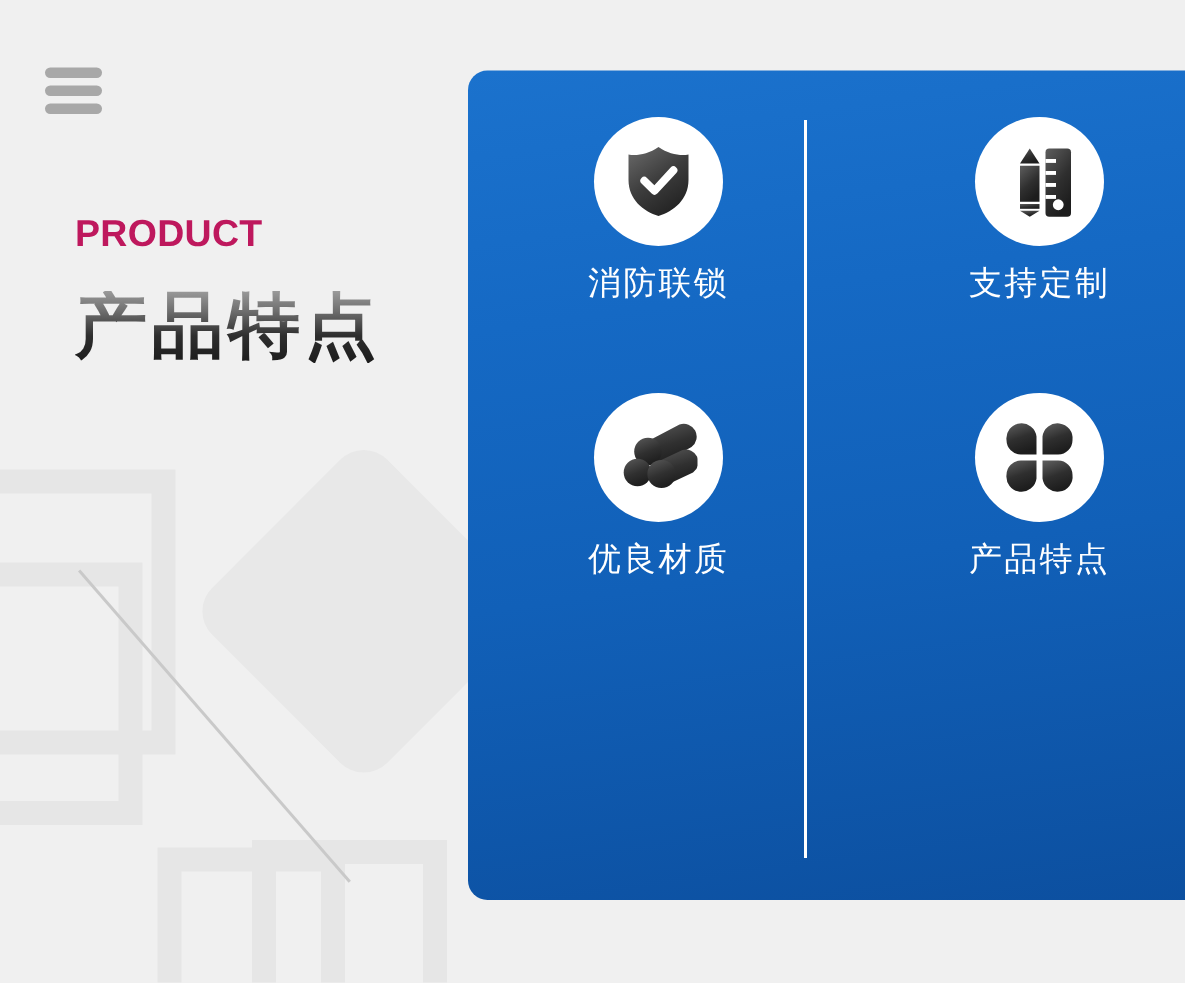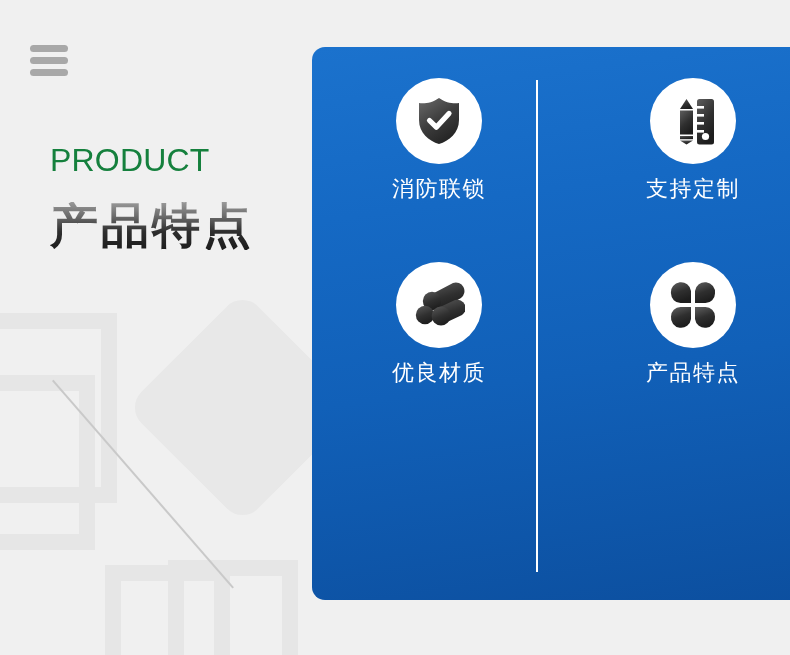--- a/index.html
+++ b/index.html
@@ -45,21 +45,21 @@
   #hamburger-menu {
     position:absolute; left:30px; top:45px;
     width:38px; height:31px;
     display:flex; flex-direction:column; justify-content:space-between;
     cursor:pointer;
   }
   #hamburger-menu .bar { width:100%; height:7px; background:#a8a8a8; border-radius:3.5px; }
 
   #title-block { position:absolute; left:50px; top:143px; width:260px; }
   #eyebrow-title {
-    font-size:32px; font-weight:400; color:#15803d;
+    font-size:25px; font-weight:700; color:#be185d;
     line-height:1.08; letter-spacing:0.2px;
   }
   #main-title {
     margin-top:24px;
     font-size:48px; font-weight:800; letter-spacing:3px;
     line-height:1;
     background:linear-gradient(to bottom,#9a9a9a 0%,#6e6e6e 28%,#2e2e2e 62%,#1c1c1c 100%);
     -webkit-background-clip:text; background-clip:text;
     -webkit-text-fill-color:transparent; color:transparent;
   }

